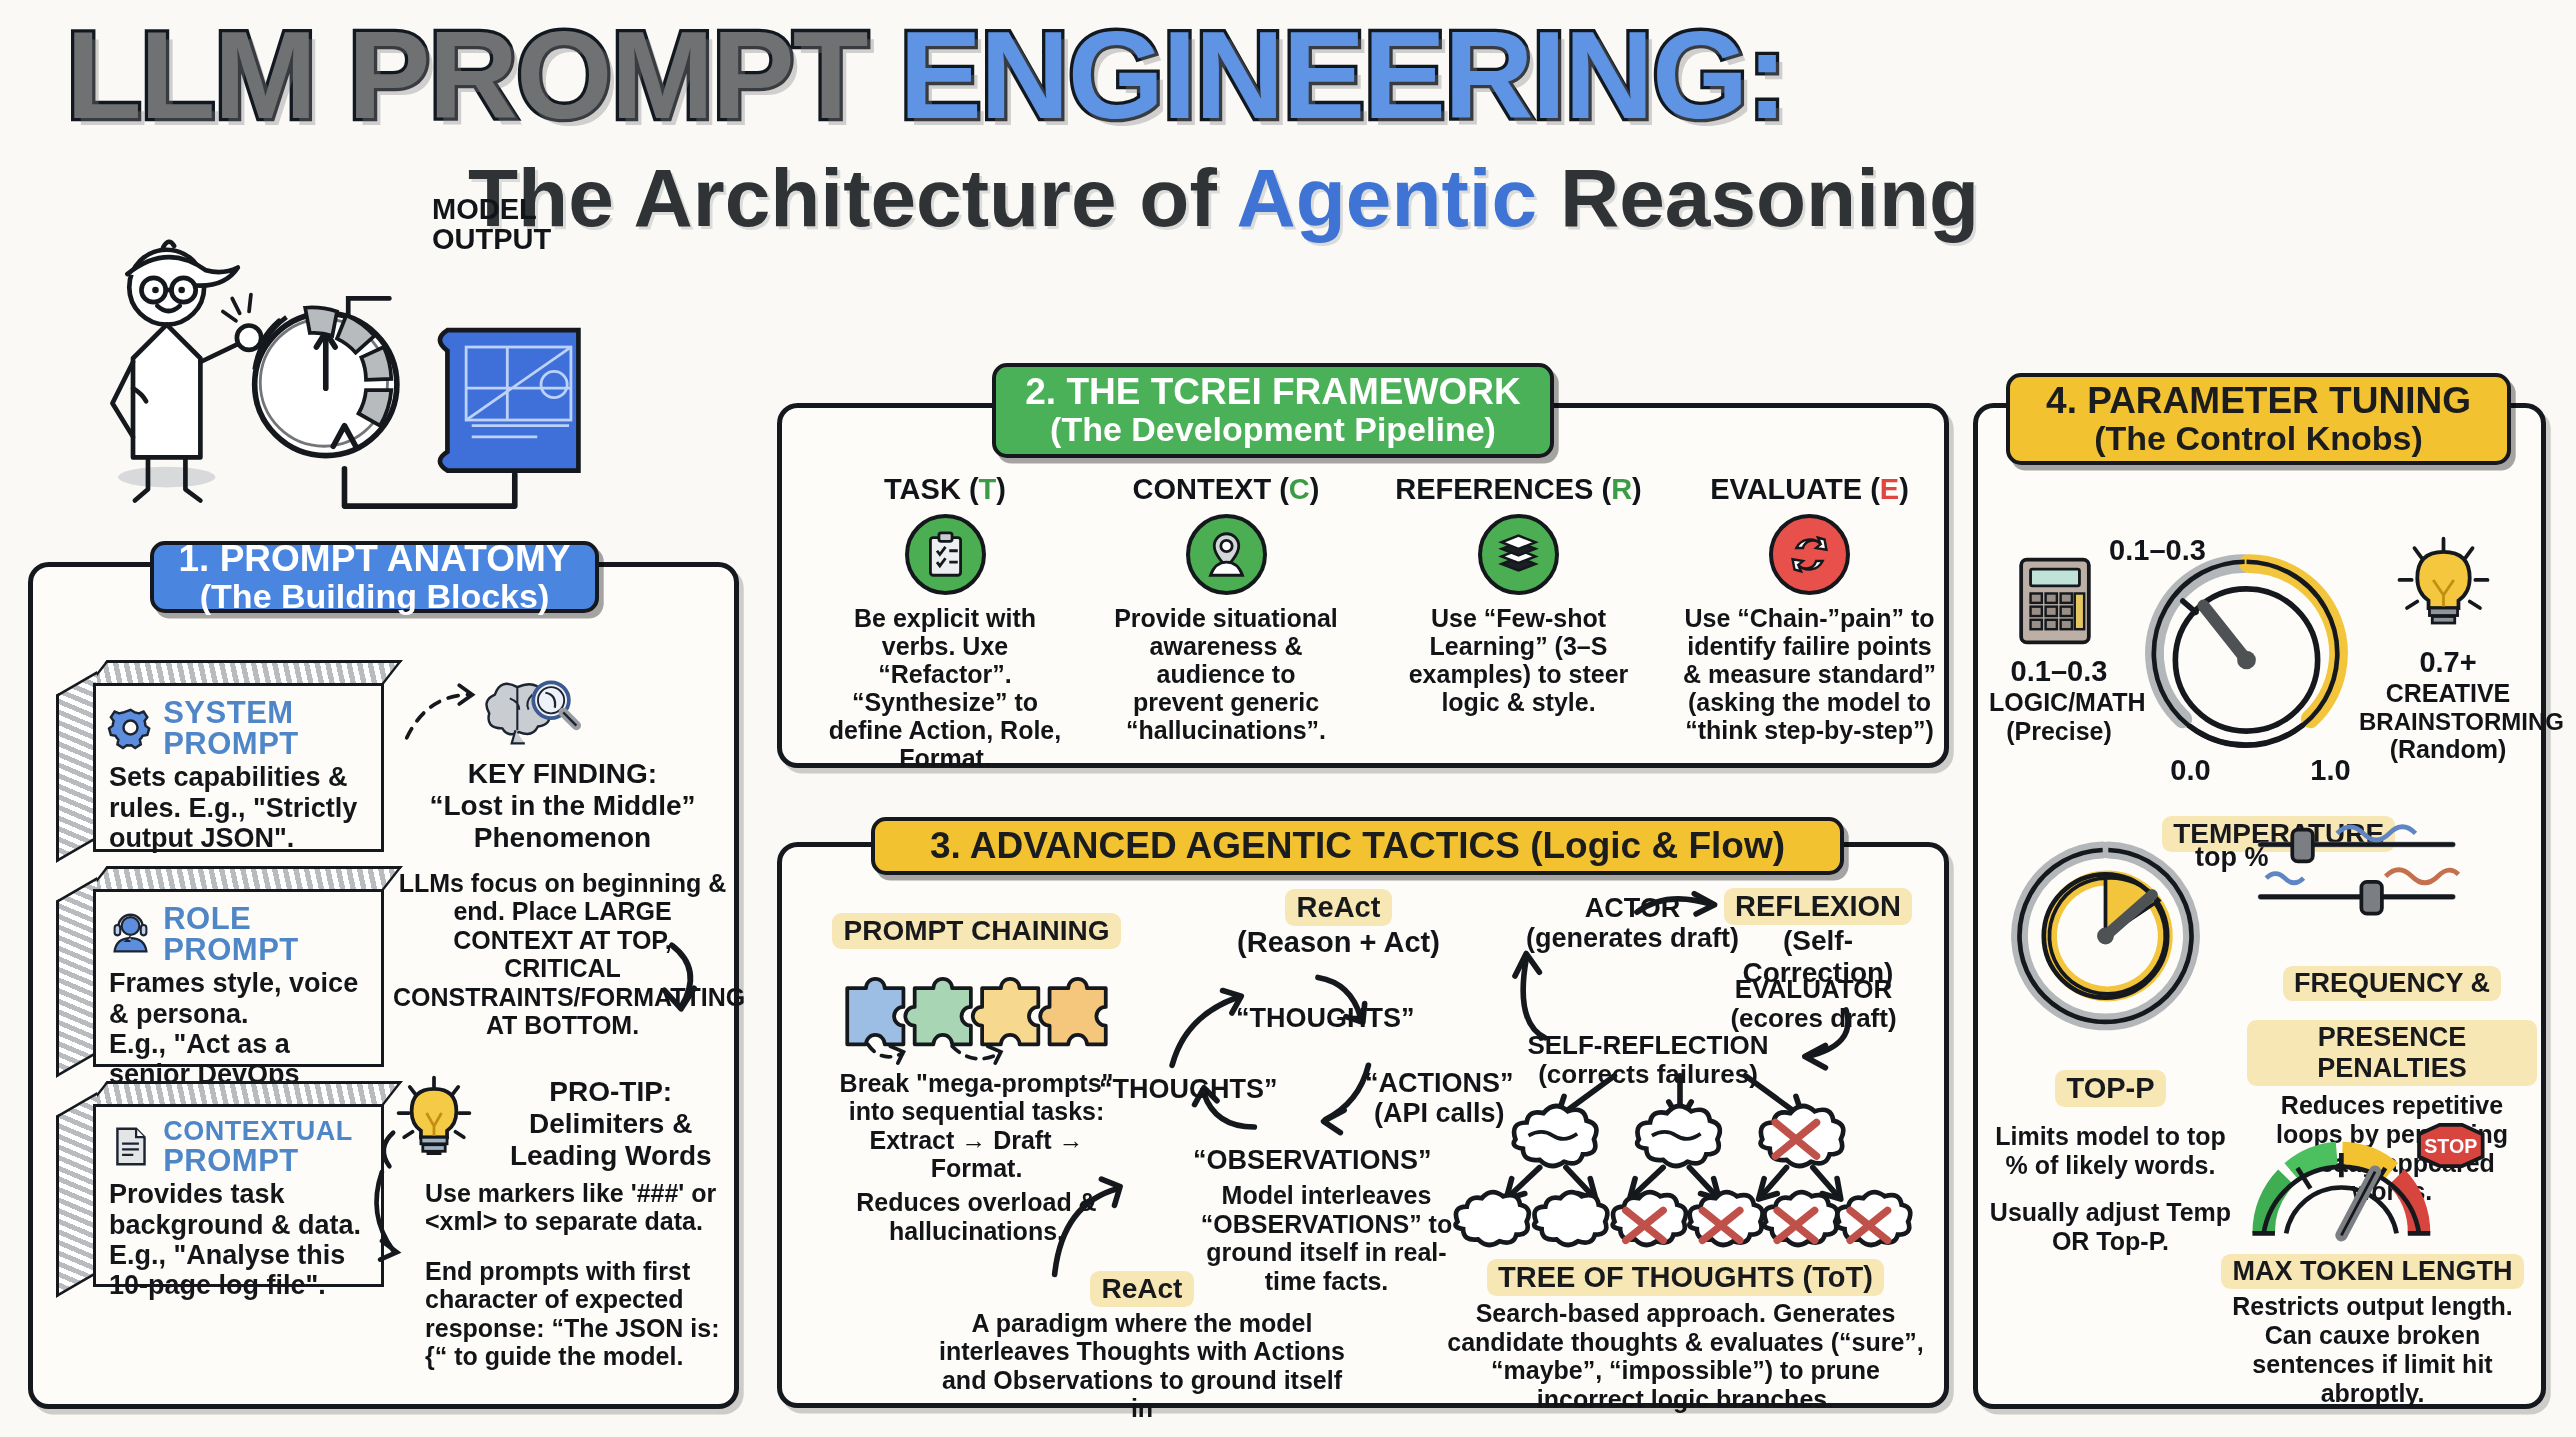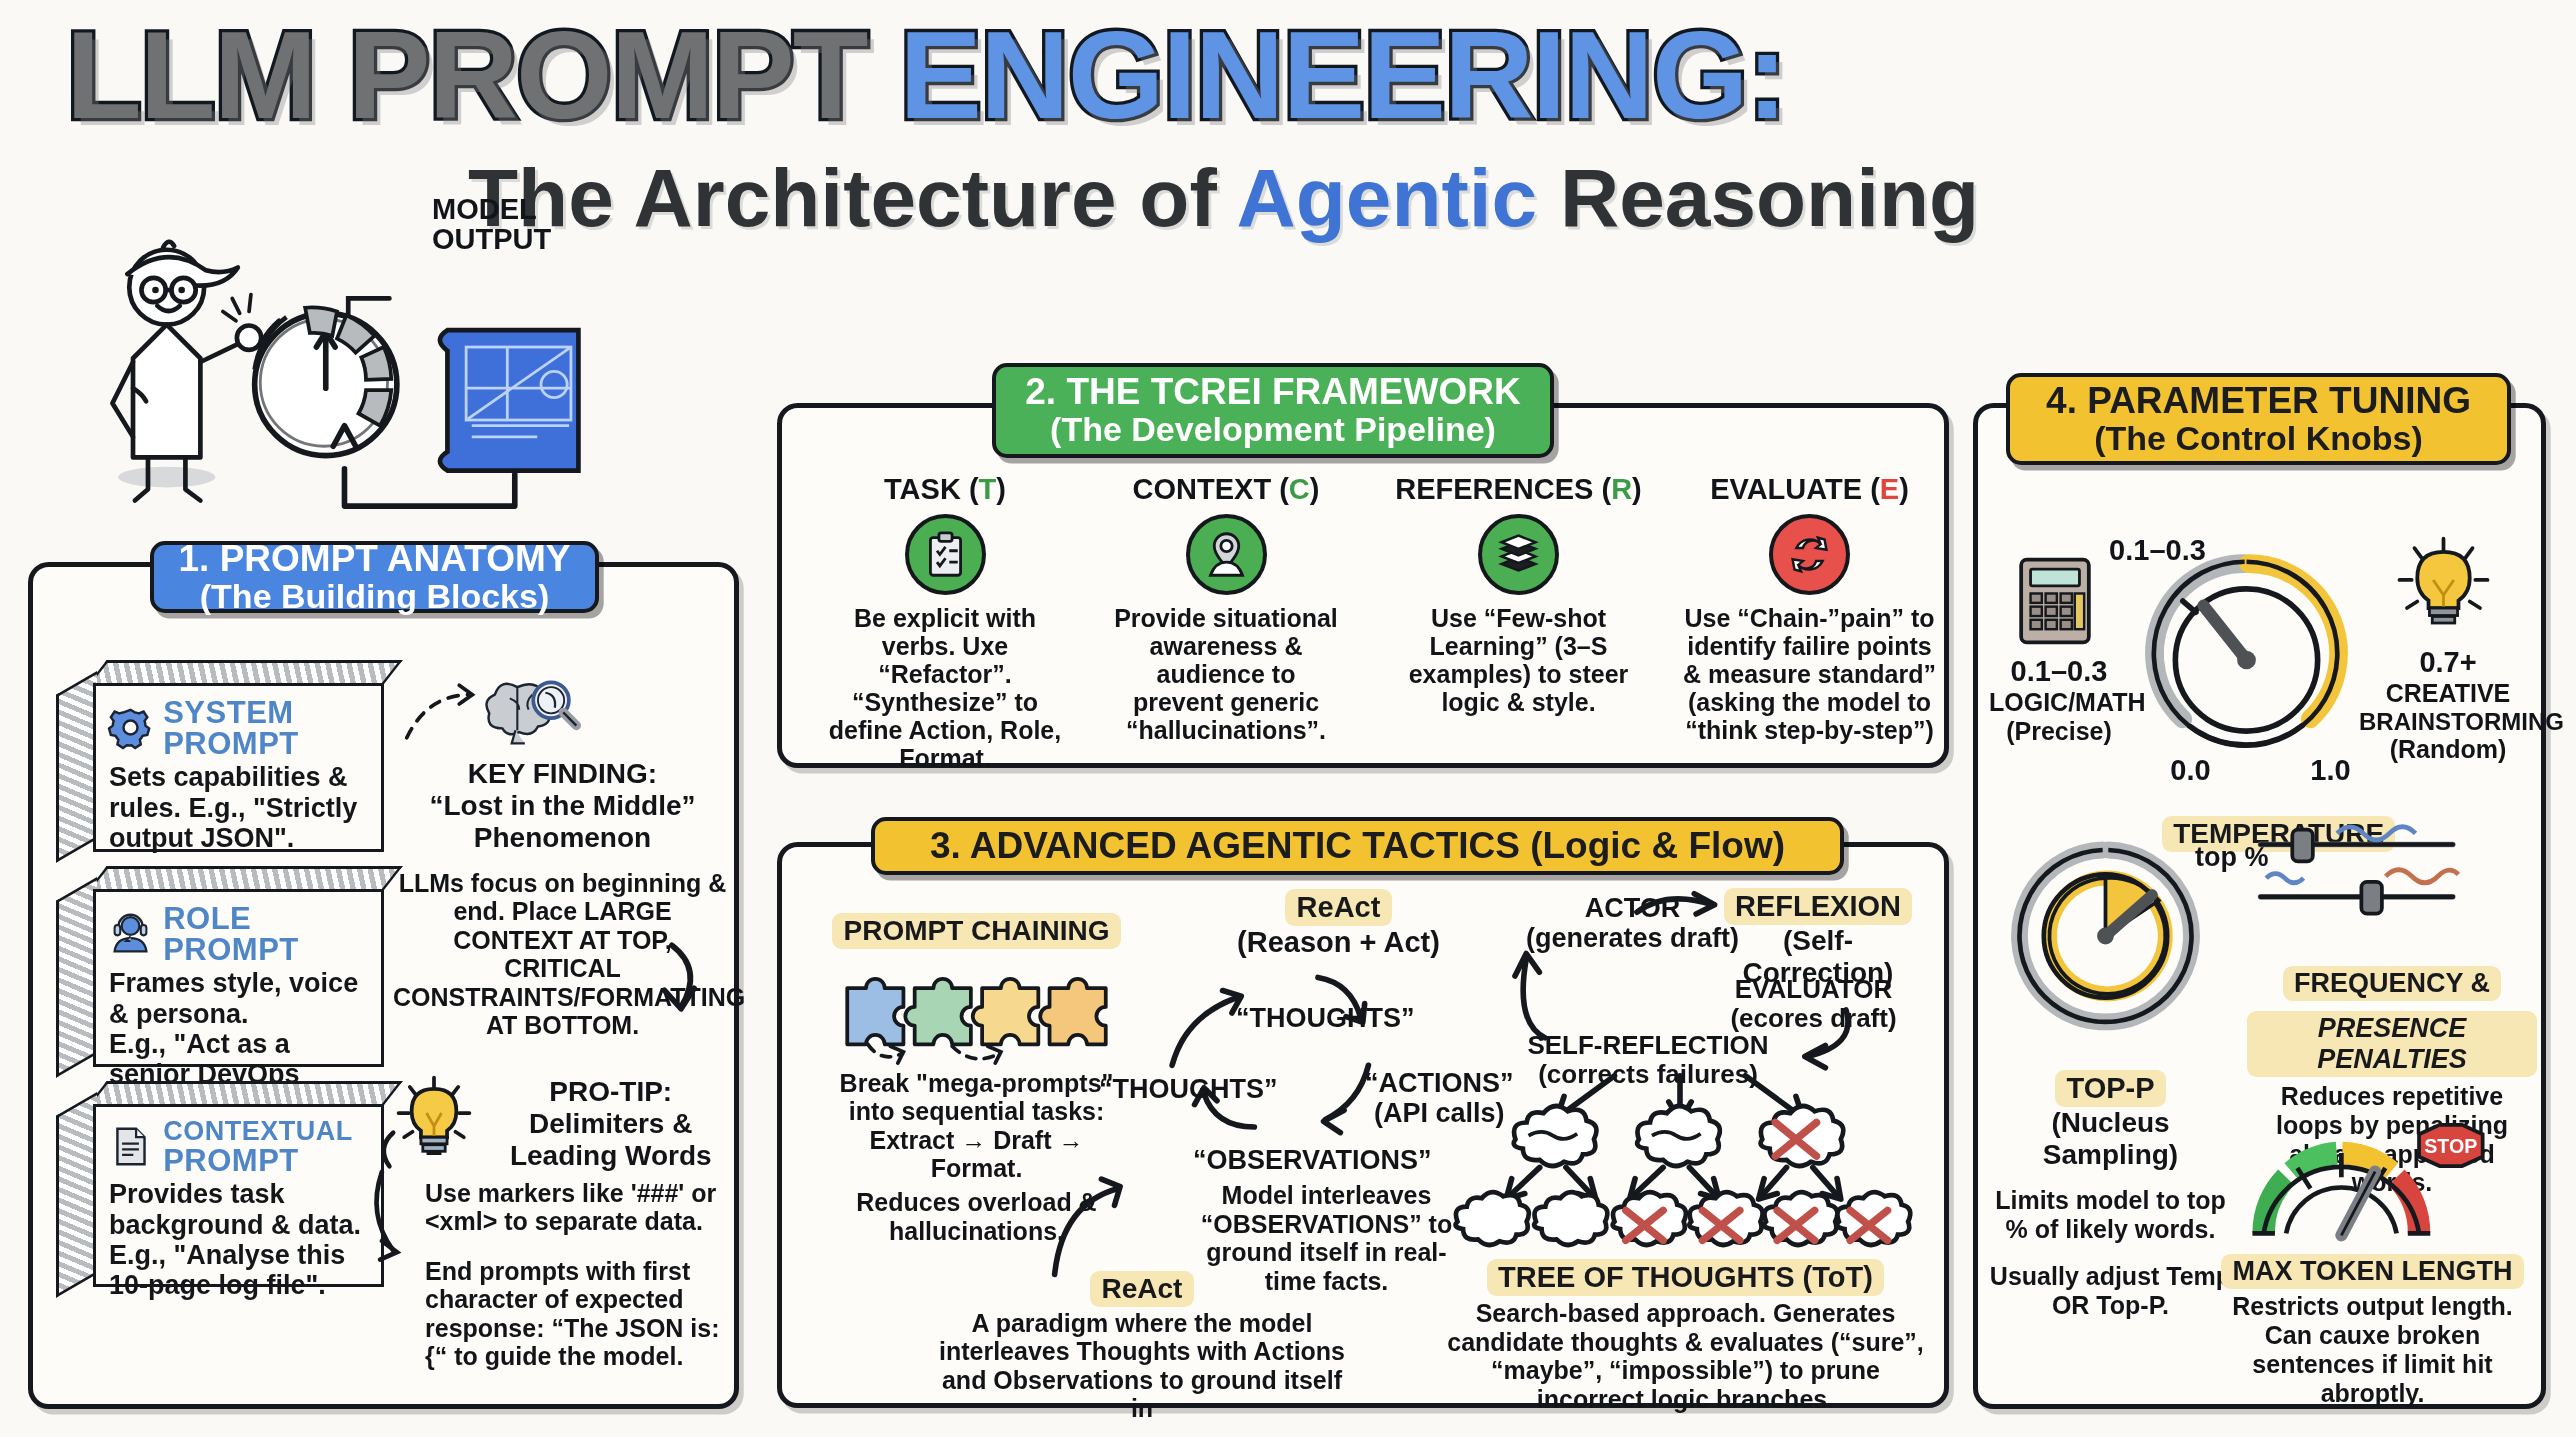--- a/index.html
+++ b/index.html
@@ -595,21 +595,20 @@
     <path d="M115 48 a62 62 0 1 0 4 0" fill="none" stroke="#15191d" stroke-width="4"></path>
     <path d="M115 48 L115 110 L172 72 A68 68 0 0 0 115 48 Z" fill="#f3c53c" stroke="#15191d" stroke-width="4"></path>
     <circle cx="115" cy="110" r="66" fill="none" stroke="#15191d" stroke-width="5"></circle>
     <path d="M115 110 l50 -44" stroke="#4e5255" stroke-width="12" stroke-linecap="round"></path>
     <circle cx="115" cy="110" r="9" fill="#4e5255"></circle>
   </svg>
 </div>
 <div class="abs" style="left:2195px;top:842px;font-size:27px;font-weight:bold;color:#121418;">top %</div>
 <div class="abs" style="left:1984px;top:1030px;width:253px;text-align:center;margin-top:40px;">
   <span class="hl" style="font-size:29px;">TOP-P</span>
-  <div style="font-size:28px;font-weight:bold;color:#121418;">(Nucleus Sampling)</div>
   <div class="p4txt" style="margin-top:15px;font-size:25px;">Limits model to top % of likely words.</div>
   <div class="p4txt" style="margin-top:19px;font-size:25px;">Usually adjust Temp OR Top-P.</div>
 </div>
 
 <div class="abs" style="left:2247px;top:824px;width:281px;height:140px;">
   <svg width="281" height="140" viewBox="0 0 300 150">
     <g stroke="#15191d" stroke-width="6" stroke-linecap="round">
       <path d="M14 22 h206" stroke="#8d9195"></path>
       <path d="M14 22 h206" stroke="#15191d" stroke-width="5" fill="none"></path>
     </g>
@@ -619,21 +618,21 @@
       <path d="M14 78 h206" stroke="#8d9195"></path>
       <path d="M14 78 h206" stroke="#15191d" stroke-width="5" fill="none"></path>
     </g>
     <rect x="122" y="62" width="22" height="34" rx="6" fill="#7b7f83" stroke="#15191d" stroke-width="4"></rect>
     <path d="M20 58 q10 -10 20 0 q10 10 20 0" fill="none" stroke="#5f86c4" stroke-width="5"></path>
     <path d="M148 56 q14 -14 28 0 q14 14 28 0 q12 -12 22 -2" fill="none" stroke="#c4704f" stroke-width="5"></path>
   </svg>
 </div>
 <div class="abs" style="left:2247px;top:966px;width:290px;text-align:center;">
   <span class="hl" style="font-size:27px;">FREQUENCY &amp;</span>
-  <div style="margin-top:10px;font-style:italic;"><span class="hl" style="font-size:27px;">PRESENCE PENALTIES</span></div>
+  <div style="margin-top:19px;"><span class="hl" style="font-size:27px;">PRESENCE PENALTIES</span></div>
   <div class="p4txt" style="margin-top:5.6px;font-size:25px;">Reduces repetitive loops by penalizing already appeared words.</div>
 </div>
 
 <div class="abs" style="left:2228px;top:1123px;width:281px;height:131px;">
   <svg width="281" height="131" viewBox="0 0 300 140">
     <path d="M38 118 a84 84 0 0 1 24 -60" fill="none" stroke="#3fae52" stroke-width="24" stroke-linecap="butt"></path>
     <path d="M68 52 a84 84 0 0 1 48 -20" fill="none" stroke="#4cbf5f" stroke-width="24"></path>
     <path d="M122 32 a84 84 0 0 1 52 20" fill="none" stroke="#f2c230" stroke-width="24"></path>
     <path d="M180 58 a84 84 0 0 1 24 60" fill="none" stroke="#d8453e" stroke-width="24"></path>
     <path d="M38 118 a84 84 0 0 1 166 0" fill="none" stroke="#15191d" stroke-width="5"></path>

